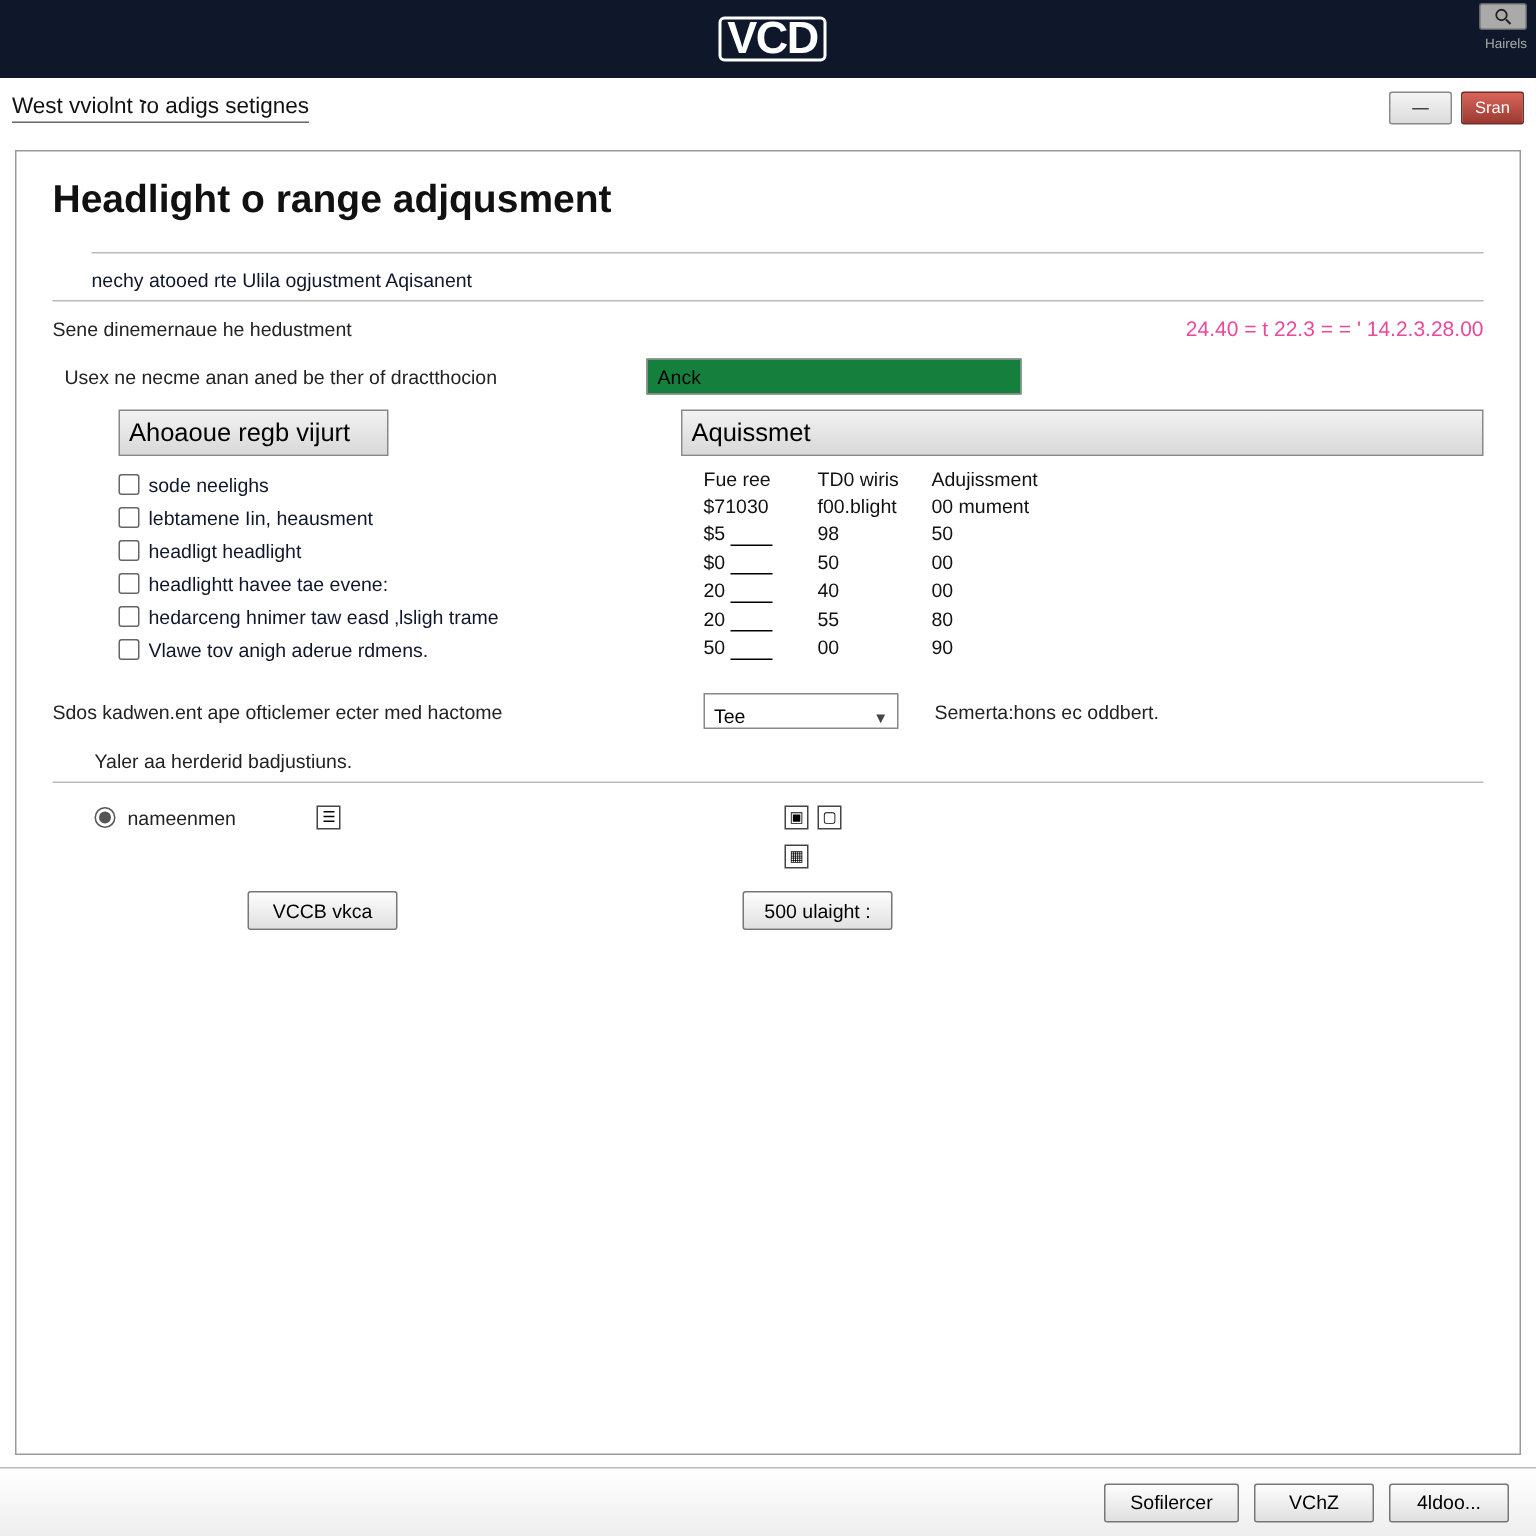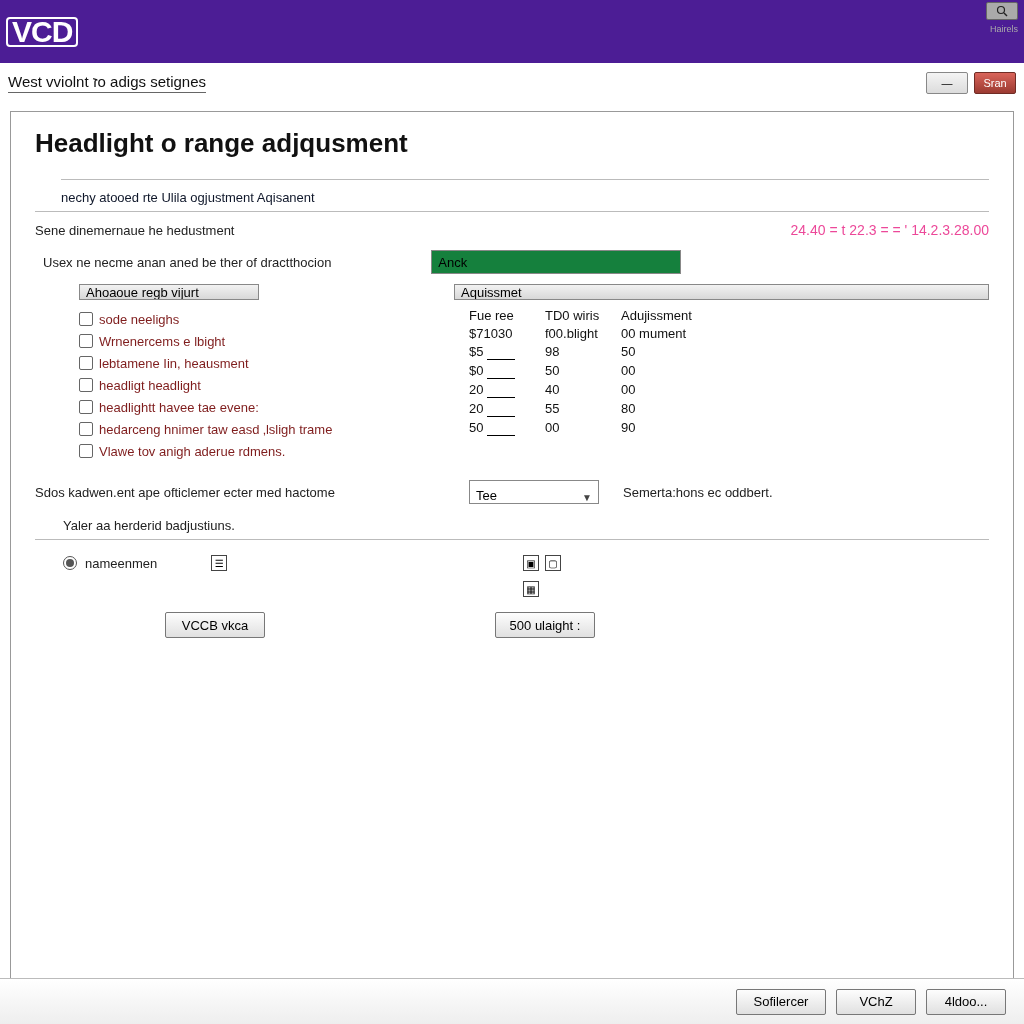--- a/index.html
+++ b/index.html
@@ -6,25 +6,25 @@
 body {
   font-family: "Segoe UI", Tahoma, sans-serif;
   font-size: 13px;
   background: #fff;
   width: 1024px;
   height: 1024px;
   overflow: hidden;
   color: #000;
 }
 .titlebar {
-  background: #4c1d95;
-  height: 63px;
-  display: flex;
-  align-items: center;
-  justify-content: flex-start;
+  background: #0f172a;
+  height: 52px;
+  display: flex;
+  align-items: center;
+  justify-content: center;
   padding: 0 0 0 6px;
   position: relative;
 }
 .logo {
   color: #fff;
   font-weight: 700;
   font-size: 30px;
   font-family: Arial, sans-serif;
   letter-spacing: -1px;
   display: flex;
@@ -150,41 +150,41 @@
 .input {
   border: 1px solid #888;
   height: 24px;
   padding: 0 6px;
   font-size: 13px;
   background: #15803d;
 }
 .header-input {
   background: linear-gradient(#f2f2f2,#d8d8d8);
   border: 1px solid #888;
-  height: 16px;
+  height: 31px;
   padding: 0 6px;
-  font-size: 13px;
+  font-size: 17px;
   width: 180px;
 }
 .header-input.long { width: 535px; }
 .checkbox-row {
   display: flex;
   align-items: center;
   height: 22px;
   gap: 6px;
 }
 .cb {
   width: 14px;
   height: 14px;
   border: 1px solid #666;
   background: #fff;
   border-radius: 2px;
   flex-shrink: 0;
 }
-.cb-label { font-size: 13px; color: #7f1d1d; }
+.cb-label { font-size: 13px; color: #0f172a; }
 .table {
   display: grid;
   grid-template-columns: 76px 76px 100px;
   row-gap: 3px;
   font-size: 13px;
 }
 .table .th { font-weight: 400; color: #111; }
 .table .td { color: #111; }
 .underline-cell {
   border-bottom: 1px solid #000;
@@ -317,24 +317,20 @@
     <div class="right-col" style="margin-left:-10px;">
       <input class="header-input long" value="Aquissmet" style="">
     </div>
   </div>
 
   <div class="row" style="align-items:flex-start;">
     <div class="left-col indent2">
       <div class="checkbox-row">
           <span class="cb"></span>
           <span class="cb-label">sode neelighs</span>
-        </div>
-      <div class="checkbox-row">
-          <span class="cb"></span>
-          <span class="cb-label">Wrnenercems e lbight</span>
         </div>
       <div class="checkbox-row">
           <span class="cb"></span>
           <span class="cb-label">lebtamene Iin, heausment</span>
         </div>
       <div class="checkbox-row">
           <span class="cb"></span>
           <span class="cb-label">headligt headlight</span>
         </div>
       <div class="checkbox-row">

